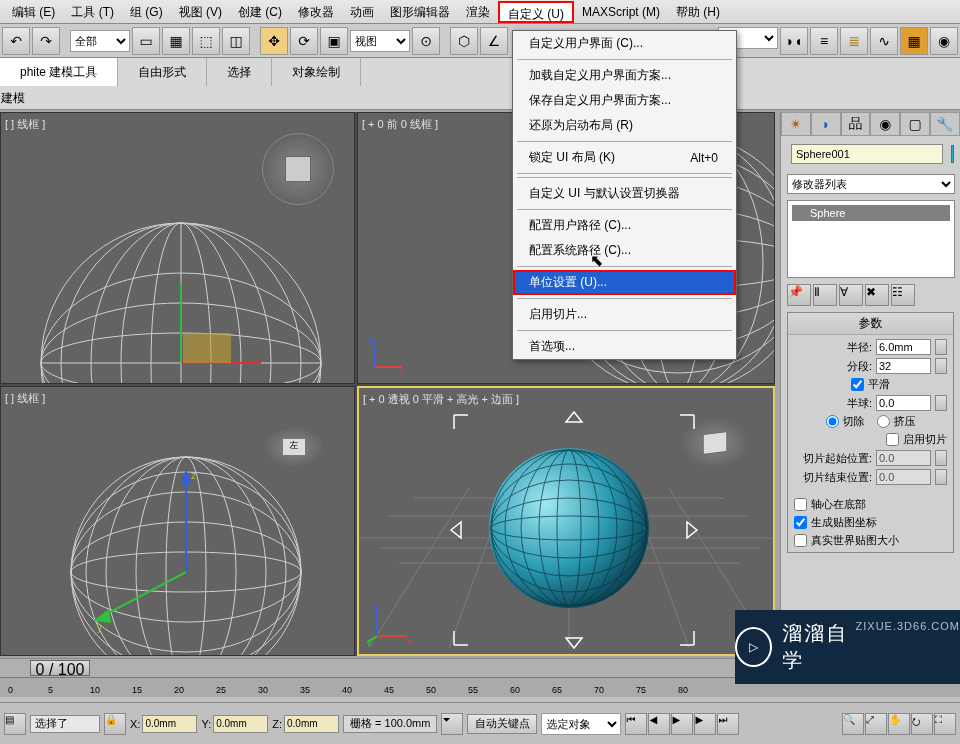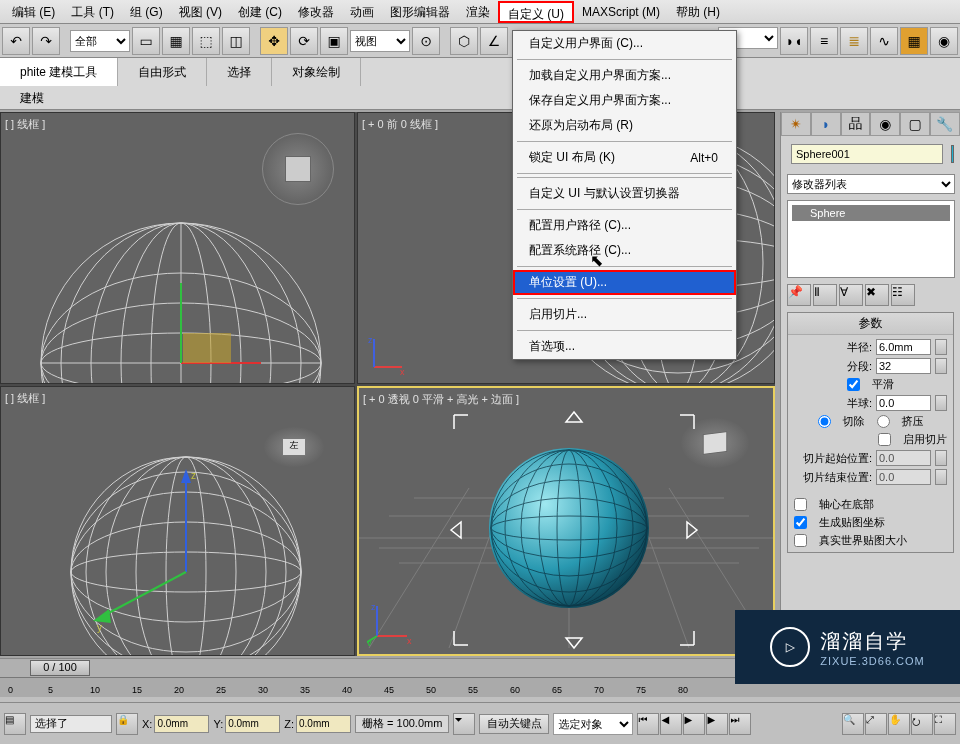--- a/index.html
+++ b/index.html
@@ -9,21 +9,21 @@
 .menubar .item { padding: 3px 8px; cursor: default; height: 22px; line-height: 16px; }
 .menubar .item.active { border: 2px solid #ff0000; background: #fff; }
 .toolbar { height: 34px; background: #cccccc; border-bottom: 1px solid #888; display: flex; align-items: center; gap: 2px; padding: 2px; }
 .tool-btn { width: 28px; height: 28px; background: linear-gradient(#e8e8e8,#c8c8c8); border: 1px solid #999; display: flex; align-items: center; justify-content: center; font-size: 14px; }
 .tool-sep { width: 6px; }
 .tool-select { height: 22px; border: 1px solid #999; background: #fff; font-size: 11px; }
 
 .ribbon { height: 28px; background: #d8d8d8; display: flex; }
 .ribbon .tab { padding: 6px 20px; border-right: 1px solid #aaa; font-size: 12px; }
 .ribbon .tab.active { background: #ffffff; }
-.subbar { height: 24px; background: #d8d8d8; border-bottom: 1px solid #888; padding: 4px 20px; }
+.subbar { height: 24px; background: #d8d8d8; border-bottom: 1px solid #888; padding: 4px 1px; }
 
 .viewports { position: absolute; top: 112px; left: 0; width: 775px; height: 544px; background: #4a4a4a; display: grid; grid-template-columns: 355px 1fr; grid-template-rows: 272px 1fr; gap: 2px; }
 .viewport { background: #636363; border: 1px solid #333; position: relative; overflow: hidden; }
 .viewport.active { border: 2px solid #e8d060; }
 .viewport .label { position: absolute; top: 4px; left: 4px; color: #e0e0e0; font-size: 11px; }
 
 .panel-right { position: absolute; top: 112px; right: 0; width: 180px; height: 544px; background: #d0d0d0; border-left: 1px solid #888; }
 .cmd-tabs { display: flex; height: 24px; background: #c8c8c8; }
 .cmd-tabs .t { flex:1; border:1px solid #999; display:flex; align-items:center; justify-content:center; font-size:14px; }
 .obj-name { width: 160px; height: 20px; margin: 4px auto; display: block; border: 1px solid #888; background: #f8f8d8; font-size: 11px; padding: 0 4px;}
@@ -34,44 +34,44 @@
 .stack-item { background: #808080; color: #fff; padding: 2px 18px; font-size: 11px; }
 .stack-tools { display:flex; gap:2px; padding: 2px 6px; }
 .stack-tools .b { width: 24px; height: 22px; background: linear-gradient(#e0e0e0,#c0c0c0); border:1px solid #888; }
 
 .rollout { margin: 4px 6px; border: 1px solid #888; background: #d0d0d0; }
 .rollout .hdr { text-align: center; background: linear-gradient(#d8d8d8,#c8c8c8); border-bottom: 1px solid #aaa; padding: 2px; font-size: 12px; }
 .rollout .body { padding: 4px 6px; display:flex; flex-direction:column; gap:3px; }
 .param-row { display:flex; align-items:center; justify-content:flex-end; gap:4px; font-size:11px; }
 .spinner { width: 55px; height: 16px; border: 1px solid #888; background: #fff; font-size: 11px; padding: 0 2px;}
 .up-dn { width: 12px; height: 16px; background: linear-gradient(#e0e0e0,#c0c0c0); border:1px solid #888; font-size:8px; display:flex; flex-direction:column; }
-.check { display:flex; align-items:center; gap:12px; font-size:11px; }
+.check { display:flex; align-items:center; gap:4px; font-size:11px; }
 .radio-row { display:flex; gap:12px; justify-content:center; font-size:11px; }
 
 .dropdown { position: absolute; top: 30px; left: 512px; width: 225px; background: #f4f4f4; border: 1px solid #666; box-shadow: 2px 2px 6px rgba(0,0,0,0.4); z-index: 100; }
 .dropdown .mi { padding: 4px 18px 4px 16px; font-size: 12px; display:flex; justify-content:space-between; align-items:center; }
 .dropdown .mi.hi { background: #2060d0; color: #fff; }
 .dropdown .mi.box { outline: 2px solid #ff0000; outline-offset: -2px; }
 .dropdown .sep { height: 1px; background: #aaa; margin: 3px 4px; }
 
 .timeline { position: absolute; bottom: 42px; left: 0; right: 0; height: 44px; background: #c0c0c0; border-top: 1px solid #888; }
 .time-slider { height: 18px; background: #b0b0b0; display:flex; align-items:center; }
-.slider-thumb { width: 60px; height: 16px; background: linear-gradient(#e0e0e0,#b8b8b8); border:1px solid #666; font-size:11px; text-align:center; margin-left:30px;}
+.slider-thumb { width: 60px; height: 16px; background: linear-gradient(#e0e0e0,#b8b8b8); border:1px solid #666; font-size:16px; text-align:center; margin-left:30px;}
 .ruler { height:20px; background:#aaa; position:relative; border-top:1px solid #777;}
 .ruler .tick { position:absolute; bottom:2px; font-size:9px; }
 
 .status { position:absolute; bottom:0; left:0; right:0; height:42px; background:#c0c0c0; display:flex; align-items:center; gap:4px; padding:2px 4px; border-top:1px solid #888;}
 .status .fld { display:flex; align-items:center; gap:2px; font-size:11px; }
 .status .inp { width:55px; height:18px; border:1px solid #888; background:#f0e8c0; font-size:10px; padding:0 2px;}
 .nav-btn { width:22px; height:22px; background:linear-gradient(#e0e0e0,#c0c0c0); border:1px solid #888; font-size:10px;}
 .autokey { width:70px; height:20px; background:linear-gradient(#e8e8e8,#c8c8c8); border:1px solid #888; font-size:11px;}
 
 .watermark { position:absolute; bottom:60px; right:0; width:225px; height:74px; background:#102840; display:flex; align-items:center; justify-content:center; color:#fff; }
 .watermark .logo { width:40px; height:40px; border:2px solid #fff; border-radius:50%; display:flex; align-items:center; justify-content:center; margin-right:10px;}
-.watermark .txt { display:flex; flex-direction:column; }
+.watermark .txt { display:flex; }
 .watermark .big { font-size:20px; letter-spacing:2px;}
 .watermark .sm { font-size:11px; color:#a0c0e0; letter-spacing:1px;}
 
 .cursor-arrow { position:absolute; top:251px; left:590px; z-index:200; font-size:16px; color:#000;}
 .shaded-sph{ position:absolute; width:160px; height:160px; border-radius:50%; background:radial-gradient(circle at 35% 35%, #a0e8f0, #2898b0 45%, #083848 80%);}
 svg{display:block;}
 </style>
 </head>
 <body>
 
@@ -400,21 +400,21 @@
     <span class="tick" style="left:510px">60</span>
     <span class="tick" style="left:552px">65</span>
     <span class="tick" style="left:594px">70</span>
     <span class="tick" style="left:636px">75</span>
     <span class="tick" style="left:678px">80</span>
   </div>
 </div>
 
 <div class="status">
   <div class="nav-btn">▤</div>
-  <div class="fld" style="width:82px;background:#e8e8e8;border:1px solid #888;height:18px;padding:0 4px;">选择了</div>
+  <div class="fld" style="width:70px;background:#e8e8e8;border:1px solid #888;height:18px;padding:0 4px;">选择了</div>
   <div class="nav-btn">🔒</div>
   <div class="fld">
       <span>X:</span>
       <input class="inp" value="0.0mm" style="">
     </div>
   <div class="fld">
       <span>Y:</span>
       <input class="inp" value="0.0mm" style="">
     </div>
   <div class="fld">

